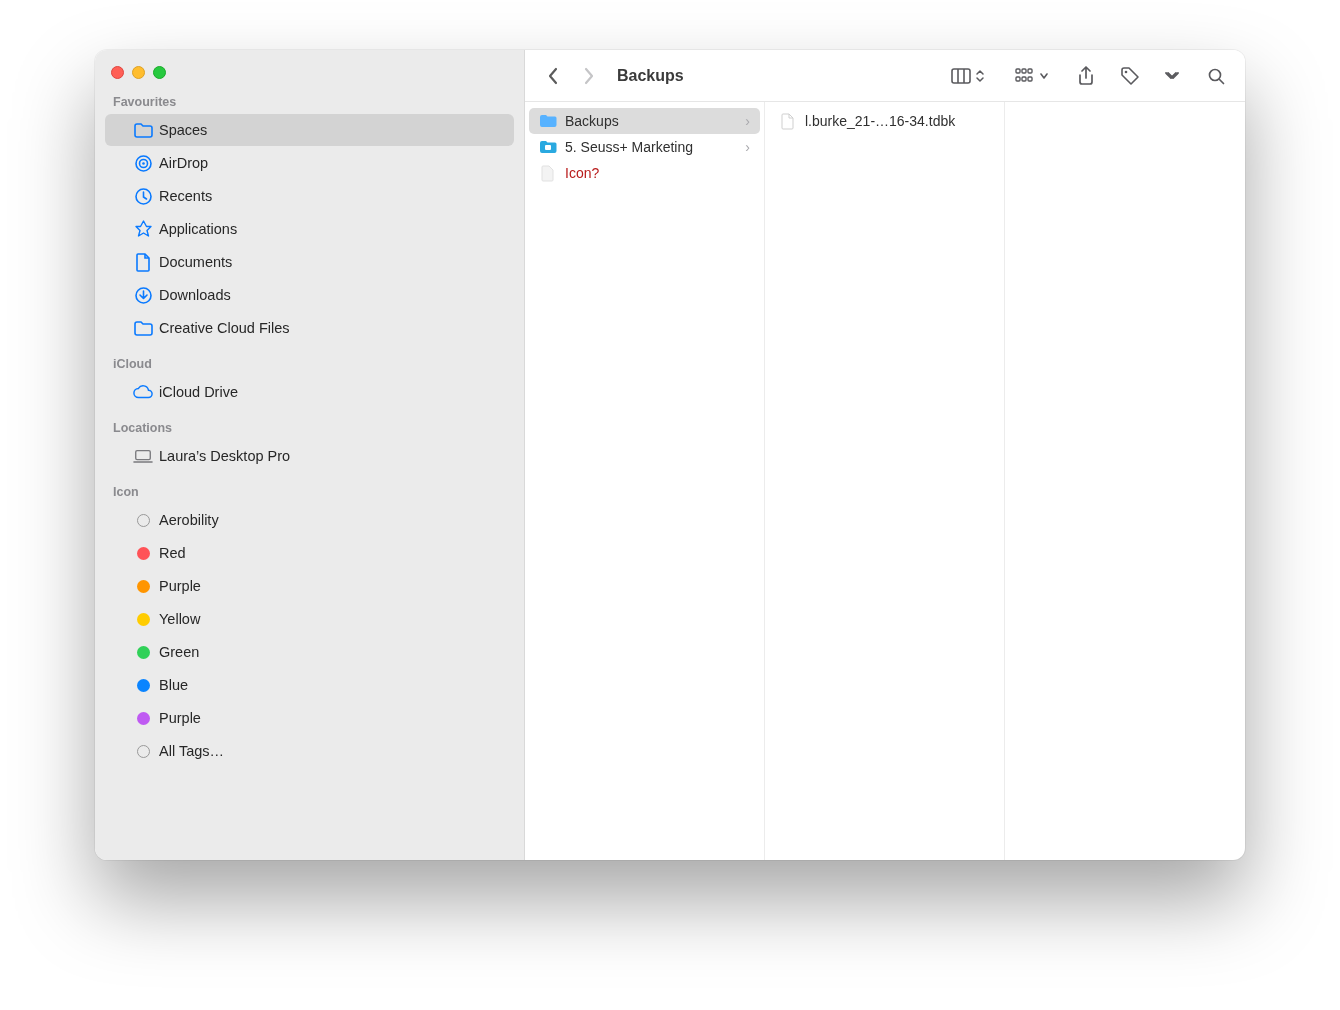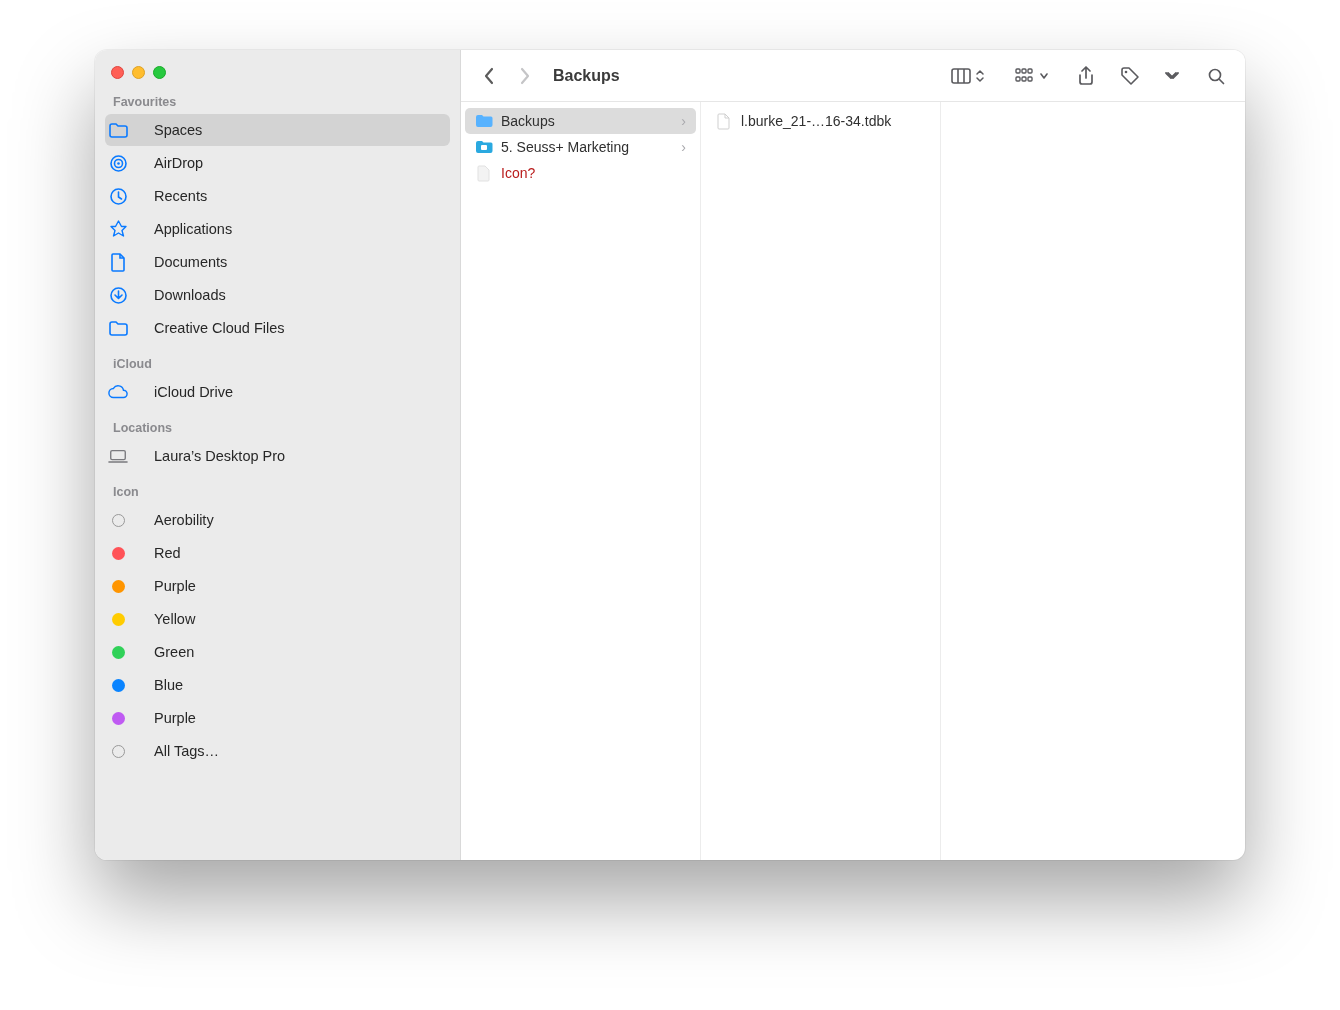--- a/index.html
+++ b/index.html
@@ -7,40 +7,40 @@
   .window {
     width: 1150px; height: 810px;
     background: #fff;
     border-radius: 12px;
     box-shadow: 0 40px 80px rgba(0,0,0,0.35), 0 0 0 1px rgba(0,0,0,0.05);
     overflow: hidden;
     display: flex;
     position: relative;
   }
   .sidebar {
-    width: 366px;
+    width: 430px;
     background: #ebebeb;
     border-right: 1px solid #d9d9d9;
     padding: 10px 6px 0 6px;
     display: flex; flex-direction: column;
     overflow: hidden;
   }
   .traffic { display: flex; gap: 8px; padding: 6px 10px 14px 10px; }
   .traffic .dot { width: 13px; height: 13px; border-radius: 50%; }
   .red { background: #ff5f56; border: 0.5px solid #e0443e; }
   .yellow { background: #ffbd2e; border: 0.5px solid #dea123; }
   .green { background: #27c93f; border: 0.5px solid #1aab29; }
 
   .section-header { font-size: 12.5px; font-weight: 600; color: #8a8a8e; padding: 12px 12px 4px 12px; }
   .section-header.first { padding-top: 2px; }
 
   .item {
-    display: flex; align-items: center; gap: 26px;
+    display: flex; align-items: center; gap: 6px;
     font-size: 14.5px; color: #272727;
-    padding: 6px 3px; border-radius: 6px;
+    padding: 6px 28px; border-radius: 6px;
     margin: 1px 4px;
     line-height: 1.3;
   }
   .item.selected { background: rgba(0,0,0,0.10); }
   .item .icon { width: 20px; height: 20px; display: inline-flex; align-items: center; justify-content: center; color: #0a7aff; flex: 0 0 20px; }
   .item.muted .icon { color: #9a9a9e; }
   .tag-dot { width: 13px; height: 13px; border-radius: 50%; display:inline-block; }
   .tag-outline { width: 13px; height: 13px; border-radius: 50%; border: 1.5px solid #999; display:inline-block; background:transparent; }
 
   

